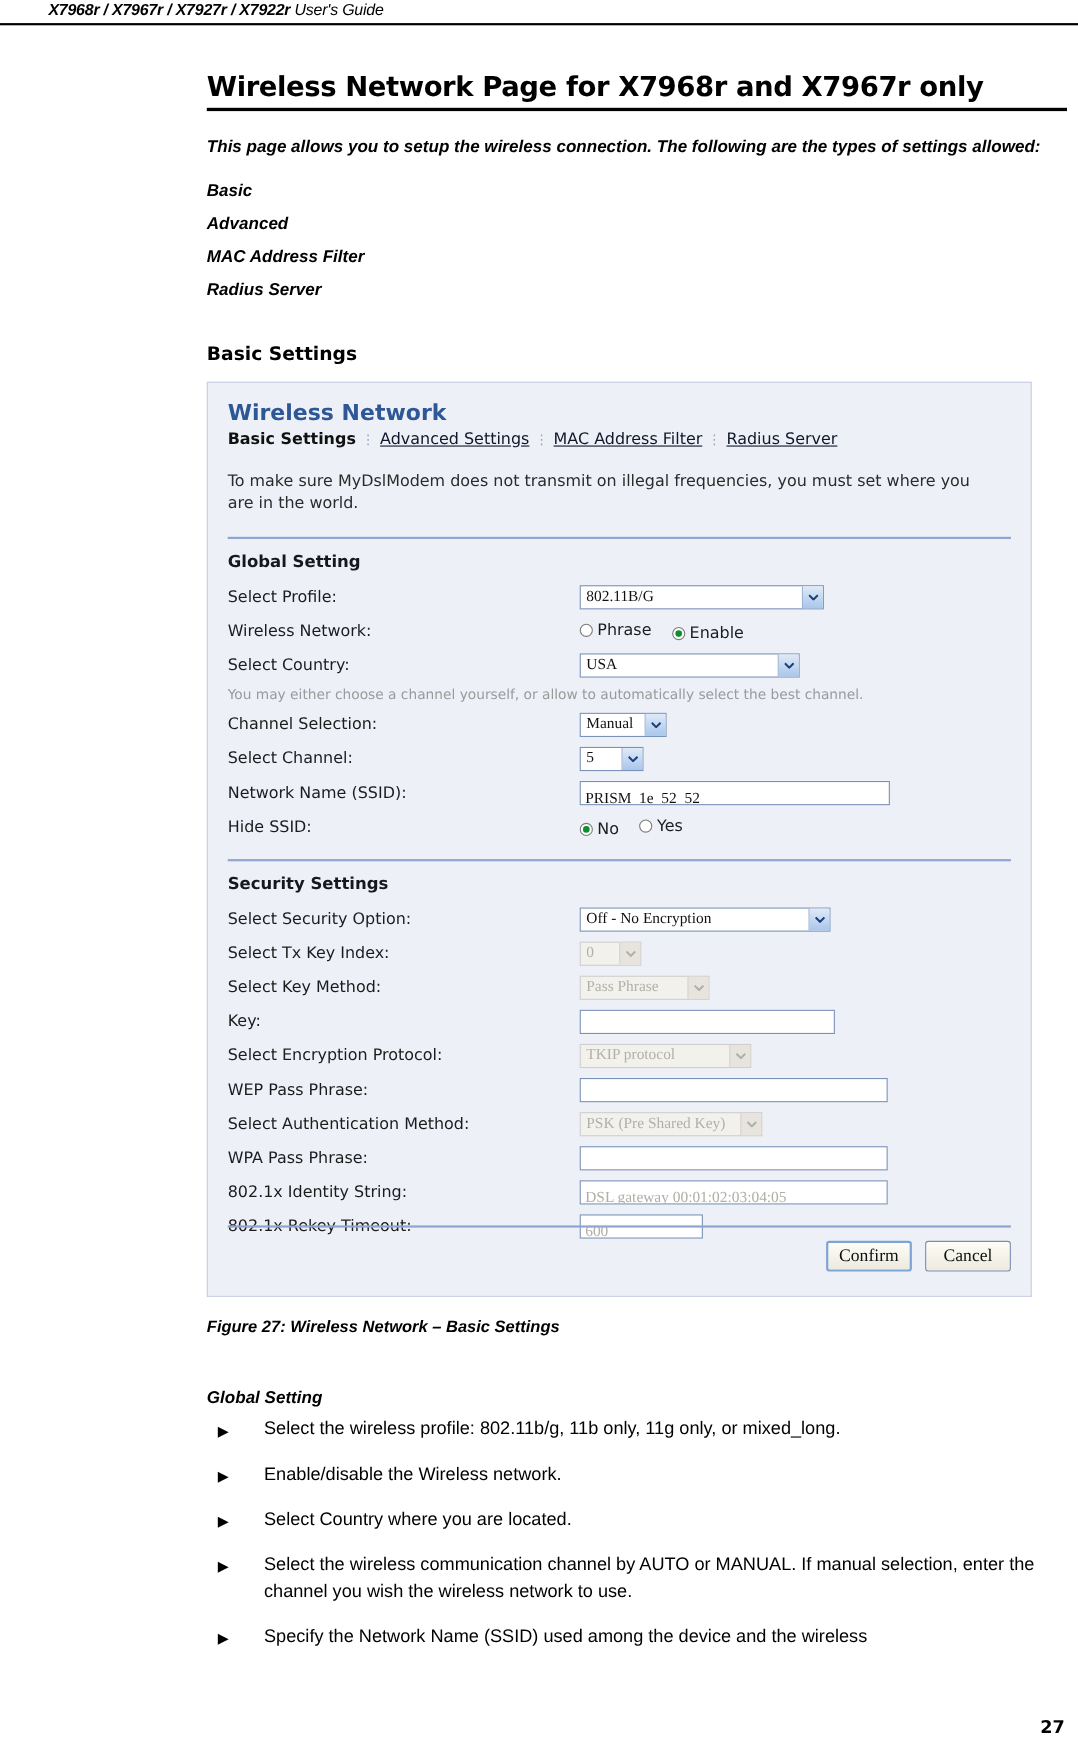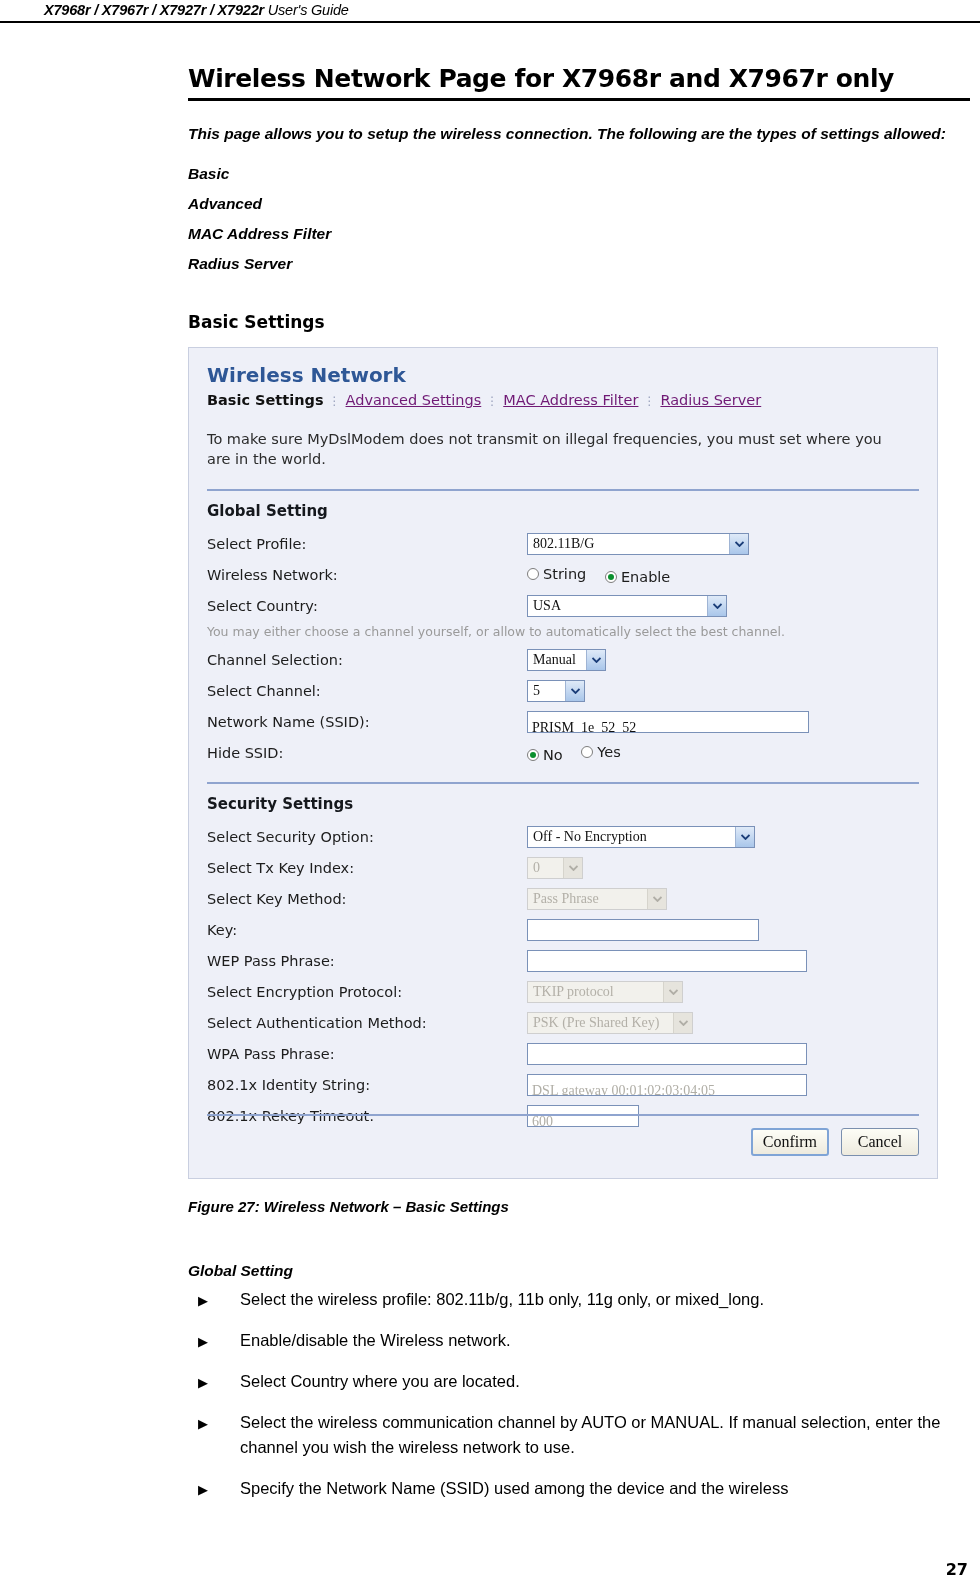--- a/index.html
+++ b/index.html
@@ -162,21 +162,21 @@
     font-size: 14.5px;
     line-height: 20px;
     white-space: nowrap;
     margin-bottom: 18px;
   }
   .tabbar .tab-active {
     font-weight: bold;
     color: #111;
   }
   .tabbar .tab-link {
-    color: #701a75;
+    color: #0f172a;
     text-decoration: underline;
   }
   .tabbar .tab-sep {
     color: #9aa2bd;
     padding: 0 5px;
     font-size: 12px;
   }
 
   .shot-desc {
     font-size: 14.5px;
@@ -380,21 +380,21 @@
           </div>
         </div>
       </div>
 
       <div class="frow">
         <div class="flabel">Wireless Network:</div>
         <div class="fctrl">
           <span class="radios">
             <span class="radio-wrap">
                 <span class="rb"></span>
-                <span>String</span>
+                <span>Phrase</span>
               </span>
             <span class="radio-wrap">
                 <span class="rb">
                   <span class="dot"></span>
                 </span>
                 <span>Enable</span>
               </span>
           </span>
         </div>
       </div>
@@ -495,56 +495,56 @@
                   <path d="M0.5 1 L4.5 5 L8.5 1" fill="none" stroke="#b0aea6" stroke-width="1.8"></path>
                 </svg>
               </span>
           </div>
         </div>
       </div>
 
       <div class="frow">
         <div class="flabel">Select Key Method:</div>
         <div class="fctrl">
-          <div class="sel disabled" style="width:140px">
+          <div class="sel disabled" style="width:118px">
             <span class="sel-txt">Pass Phrase</span>
             <span class="sel-arrow">
                 <svg width="9" height="6" viewBox="0 0 9 6">
                   <path d="M0.5 1 L4.5 5 L8.5 1" fill="none" stroke="#b0aea6" stroke-width="1.8"></path>
                 </svg>
               </span>
           </div>
         </div>
       </div>
 
       <div class="frow">
         <div class="flabel">Key:</div>
         <div class="fctrl">
           <div class="txt" style="width:232px"></div>
-        </div>
-      </div>
-
-      <div class="frow">
-        <div class="flabel">WEP Pass Phrase:</div>
-        <div class="fctrl">
-          <div class="txt" style="width:280px"></div>
         </div>
       </div>
 
       <div class="frow">
         <div class="flabel">Select Encryption Protocol:</div>
         <div class="fctrl">
           <div class="sel disabled" style="width:156px">
             <span class="sel-txt">TKIP protocol</span>
             <span class="sel-arrow">
                 <svg width="9" height="6" viewBox="0 0 9 6">
                   <path d="M0.5 1 L4.5 5 L8.5 1" fill="none" stroke="#b0aea6" stroke-width="1.8"></path>
                 </svg>
               </span>
           </div>
+        </div>
+      </div>
+
+      <div class="frow">
+        <div class="flabel">WEP Pass Phrase:</div>
+        <div class="fctrl">
+          <div class="txt" style="width:280px"></div>
         </div>
       </div>
 
       <div class="frow">
         <div class="flabel">Select Authentication Method:</div>
         <div class="fctrl">
           <div class="sel disabled" style="width:166px">
             <span class="sel-txt">PSK (Pre Shared Key)</span>
             <span class="sel-arrow">
                 <svg width="9" height="6" viewBox="0 0 9 6">

